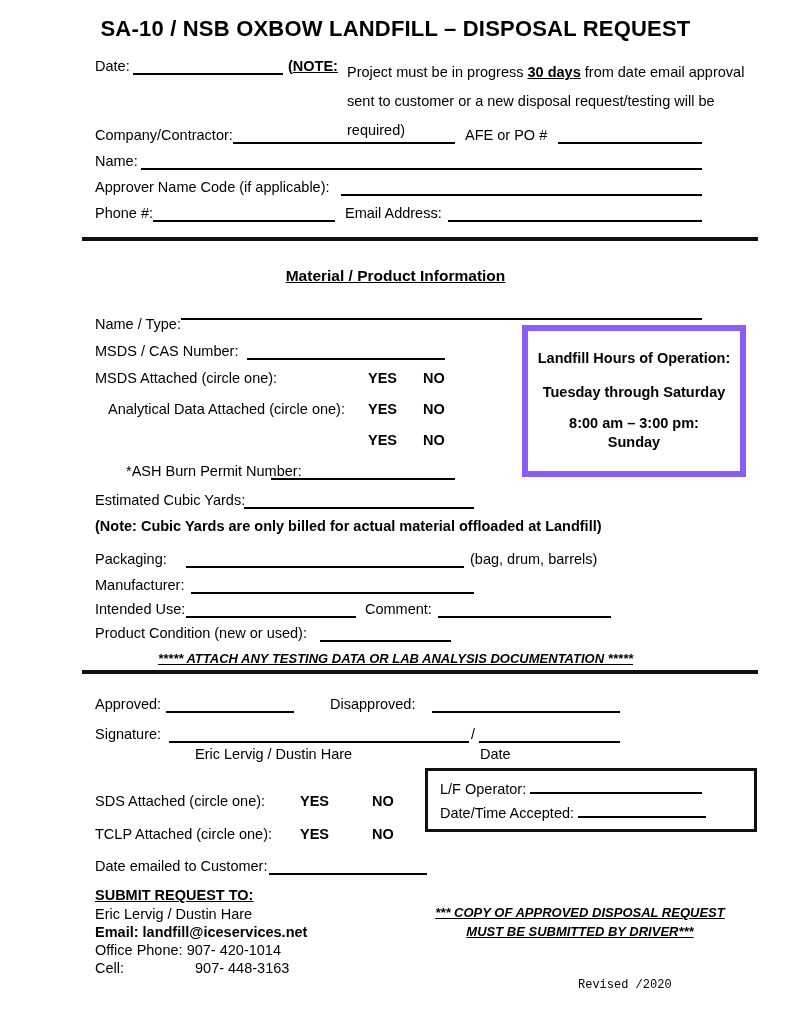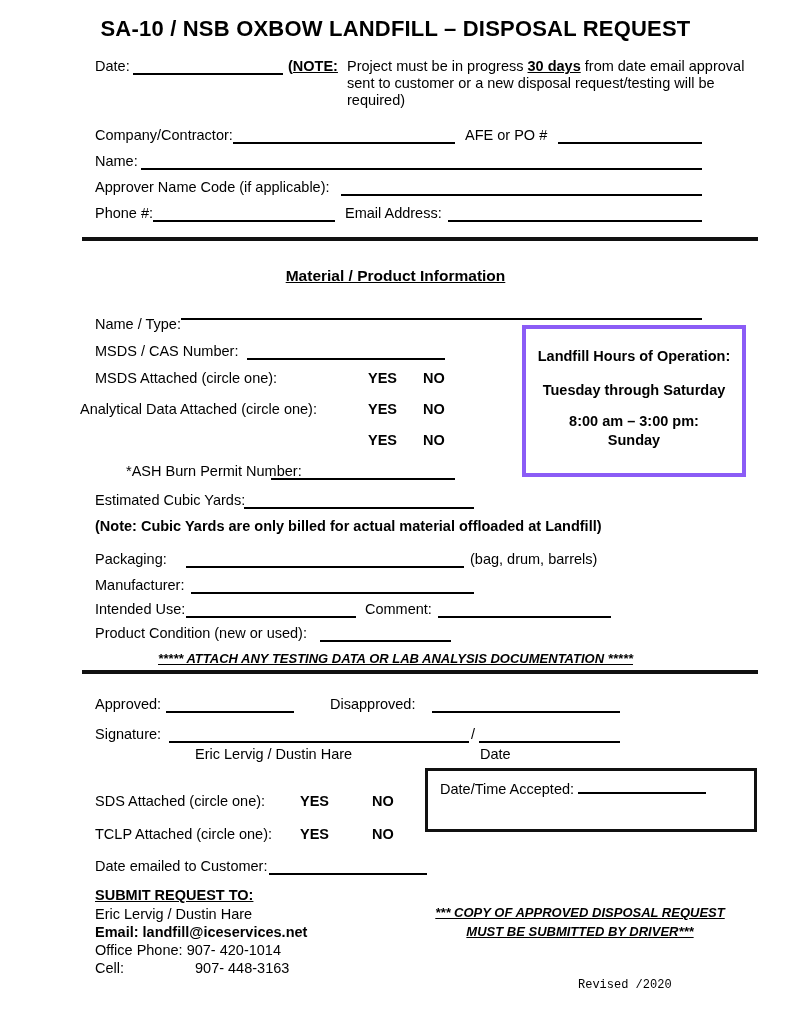--- a/index.html
+++ b/index.html
@@ -14,24 +14,24 @@
     overflow: hidden;
   }
   .abs { position: absolute; white-space: nowrap; }
   .ln  { position: absolute; height: 17px; border-bottom: 2px solid #000; }
   .b   { font-weight: bold; }
   .u   { text-decoration: underline; }
   .center { left:0; right:0; text-align:center; }
   .title { font-size: 22px; font-weight: bold; letter-spacing: 0.2px; }
   .section-head { font-size: 15.5px; font-weight: bold; text-decoration: underline; }
   .rule { position: absolute; background: #111; height: 4px; }
-  .note-wrap { position:absolute; white-space: normal; line-height: 17px; }
+  .note-wrap { position:absolute; white-space: normal; line-height: 29px; }
   .hours-box {
     position: absolute; left: 522px; top: 325px; width: 224px; height: 152px;
-    border: 4px solid #8b5cf6; text-align: center; font-weight: bold; line-height: 19px;
+    border: 6px solid #8b5cf6; text-align: center; font-weight: bold; line-height: 19px;
   }
   .hours-box .gap-lg { height: 15px; }
   .hours-box .gap-sm { height: 12px; }
   .op-box {
     position: absolute; left: 425px; top: 768px; width: 332px; height: 64px;
     border: 3px solid #111; padding: 6px 12px;
   }
   .op-box .op-row { margin-top: 2px; margin-bottom: 6px; }
   .fill { display:inline-block; border-bottom: 2px solid #000; height: 15px; vertical-align: baseline; }
   .banner { font-size: 13px; font-weight: bold; font-style: italic; text-decoration: underline; }
@@ -77,21 +77,21 @@
   <span class="abs" style="left:95px; top:316px;">Name / Type:</span>
   <div class="ln" style="left:181px; top:303px; width:521px;"></div>
 
   <span class="abs" style="left:95px; top:343px;">MSDS / CAS Number:</span>
   <div class="ln" style="left:247px; top:343px; width:198px;"></div>
 
   <span class="abs" style="left:95px; top:370px;">MSDS Attached (circle one):</span>
   <span class="abs yes-no" style="left:368px; top:370px;">YES</span>
   <span class="abs yes-no" style="left:423px; top:370px;">NO</span>
 
-  <span class="abs" style="left:80px; top:401px;">Analytical Data Attached (circle one):</span>
+  <span class="abs" style="left:108px; top:401px;">Analytical Data Attached (circle one):</span>
   <span class="abs yes-no" style="left:368px; top:401px;">YES</span>
   <span class="abs yes-no" style="left:423px; top:401px;">NO</span>
 
   <span class="abs yes-no" style="left:368px; top:432px;">YES</span>
   <span class="abs yes-no" style="left:423px; top:432px;">NO</span>
 
   <span class="abs" style="left:109px; top:463px;margin-left:17px;">*ASH Burn Permit Number:</span>
   <div class="ln" style="left:271px; top:463px; width:184px;"></div>
 
   <div class="hours-box">
@@ -145,20 +145,24 @@
 
   <span class="abs" style="left:95px; top:826px;">TCLP Attached (circle one):</span>
   <span class="abs yes-no" style="left:300px; top:826px;">YES</span>
   <span class="abs yes-no" style="left:372px; top:826px;">NO</span>
 
   <span class="abs" style="left:95px; top:858px;">Date emailed to Customer:</span>
   <div class="ln" style="left:269px; top:858px; width:158px;"></div>
 
   <div class="op-box">
     <div class="op-row">
+      <span>L/F Operator:</span>
+      <span class="fill" style="width:172px;"></span>
+    </div>
+    <div class="op-row">
       <span>Date/Time Accepted:</span>
       <span class="fill" style="width:128px;"></span>
     </div>
   </div>
 
   <span class="abs b u" style="left:95px; top:887px;">SUBMIT REQUEST TO:</span>
   <span class="abs" style="left:95px; top:906px;">Eric Lervig / Dustin Hare</span>
   <span class="abs b" style="left:95px; top:924px;">
     <span>Email:</span>
     <span>landfill@iceservices.net</span>

